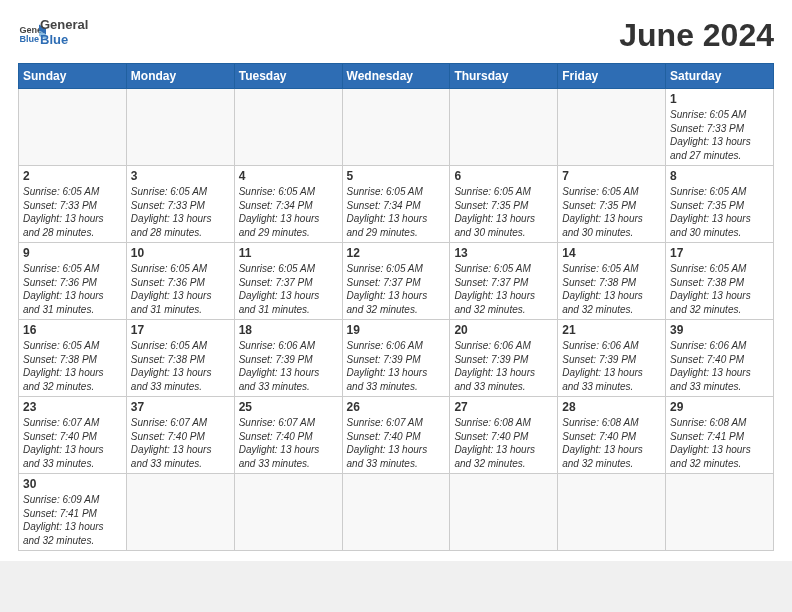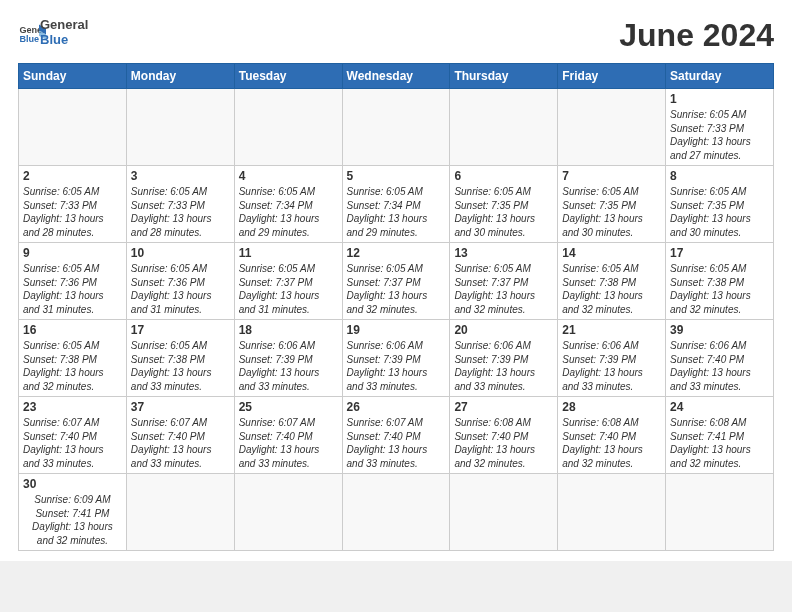--- a/index.html
+++ b/index.html
@@ -328,31 +328,31 @@
 and 32 minutes.</div>
           </td>
           <td>
             <span class="day-num">28</span>
             <div class="day-info" style="white-space: pre-line;">Sunrise: 6:08 AM
 Sunset: 7:40 PM
 Daylight: 13 hours
 and 32 minutes.</div>
           </td>
           <td>
-            <span class="day-num">24</span>
+            <span class="day-num">29</span>
             <div class="day-info" style="white-space: pre-line;">Sunrise: 6:08 AM
 Sunset: 7:41 PM
 Daylight: 13 hours
 and 32 minutes.</div>
           </td>
         </tr>
         <tr class="last-row">
           <td>
             <span class="day-num">30</span>
-            <div class="day-info" style="white-space: pre-line; text-align: center;">Sunrise: 6:09 AM
+            <div class="day-info" style="white-space: pre-line;">Sunrise: 6:09 AM
 Sunset: 7:41 PM
 Daylight: 13 hours
 and 32 minutes.</div>
           </td>
           <td class="empty"></td>
           <td class="empty"></td>
           <td class="empty"></td>
           <td class="empty"></td>
           <td class="empty"></td>
           <td class="empty"></td>

